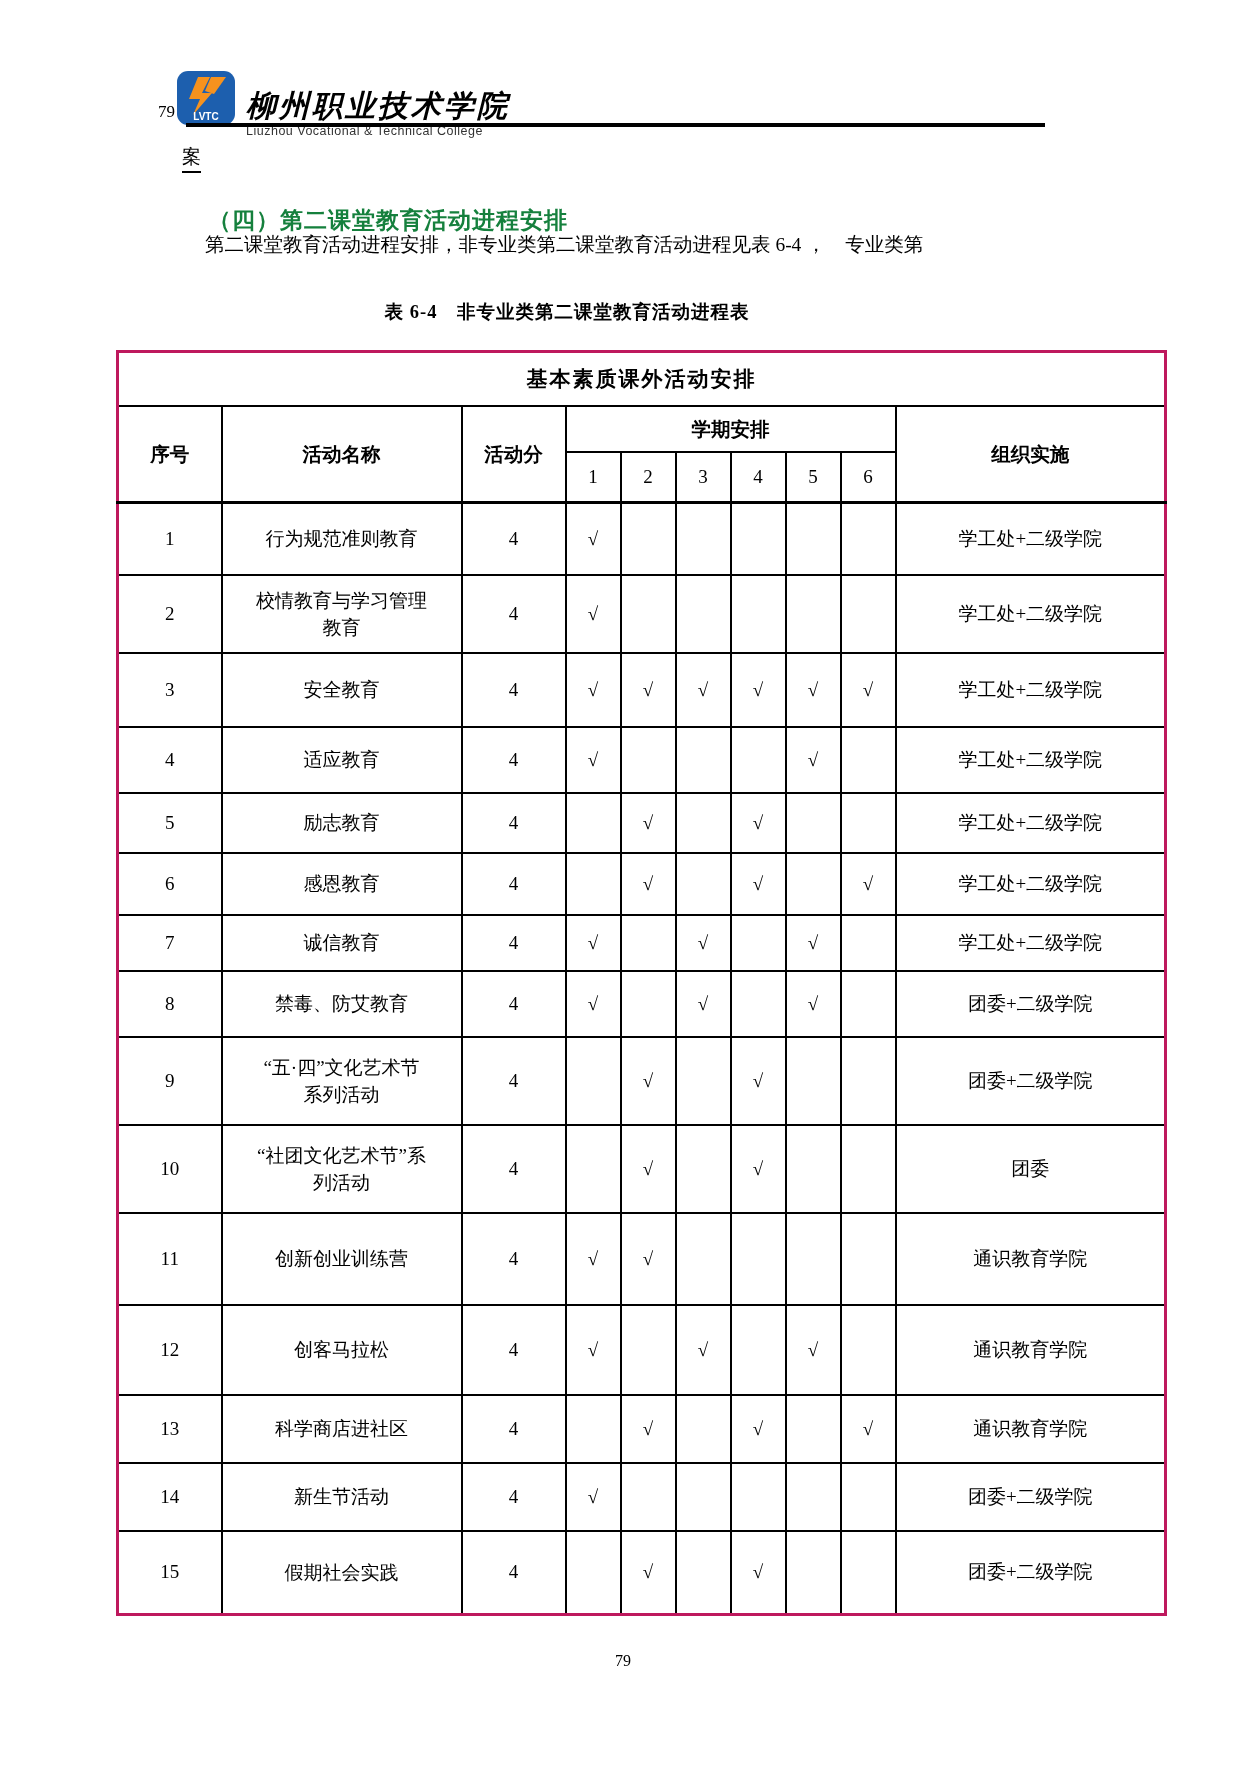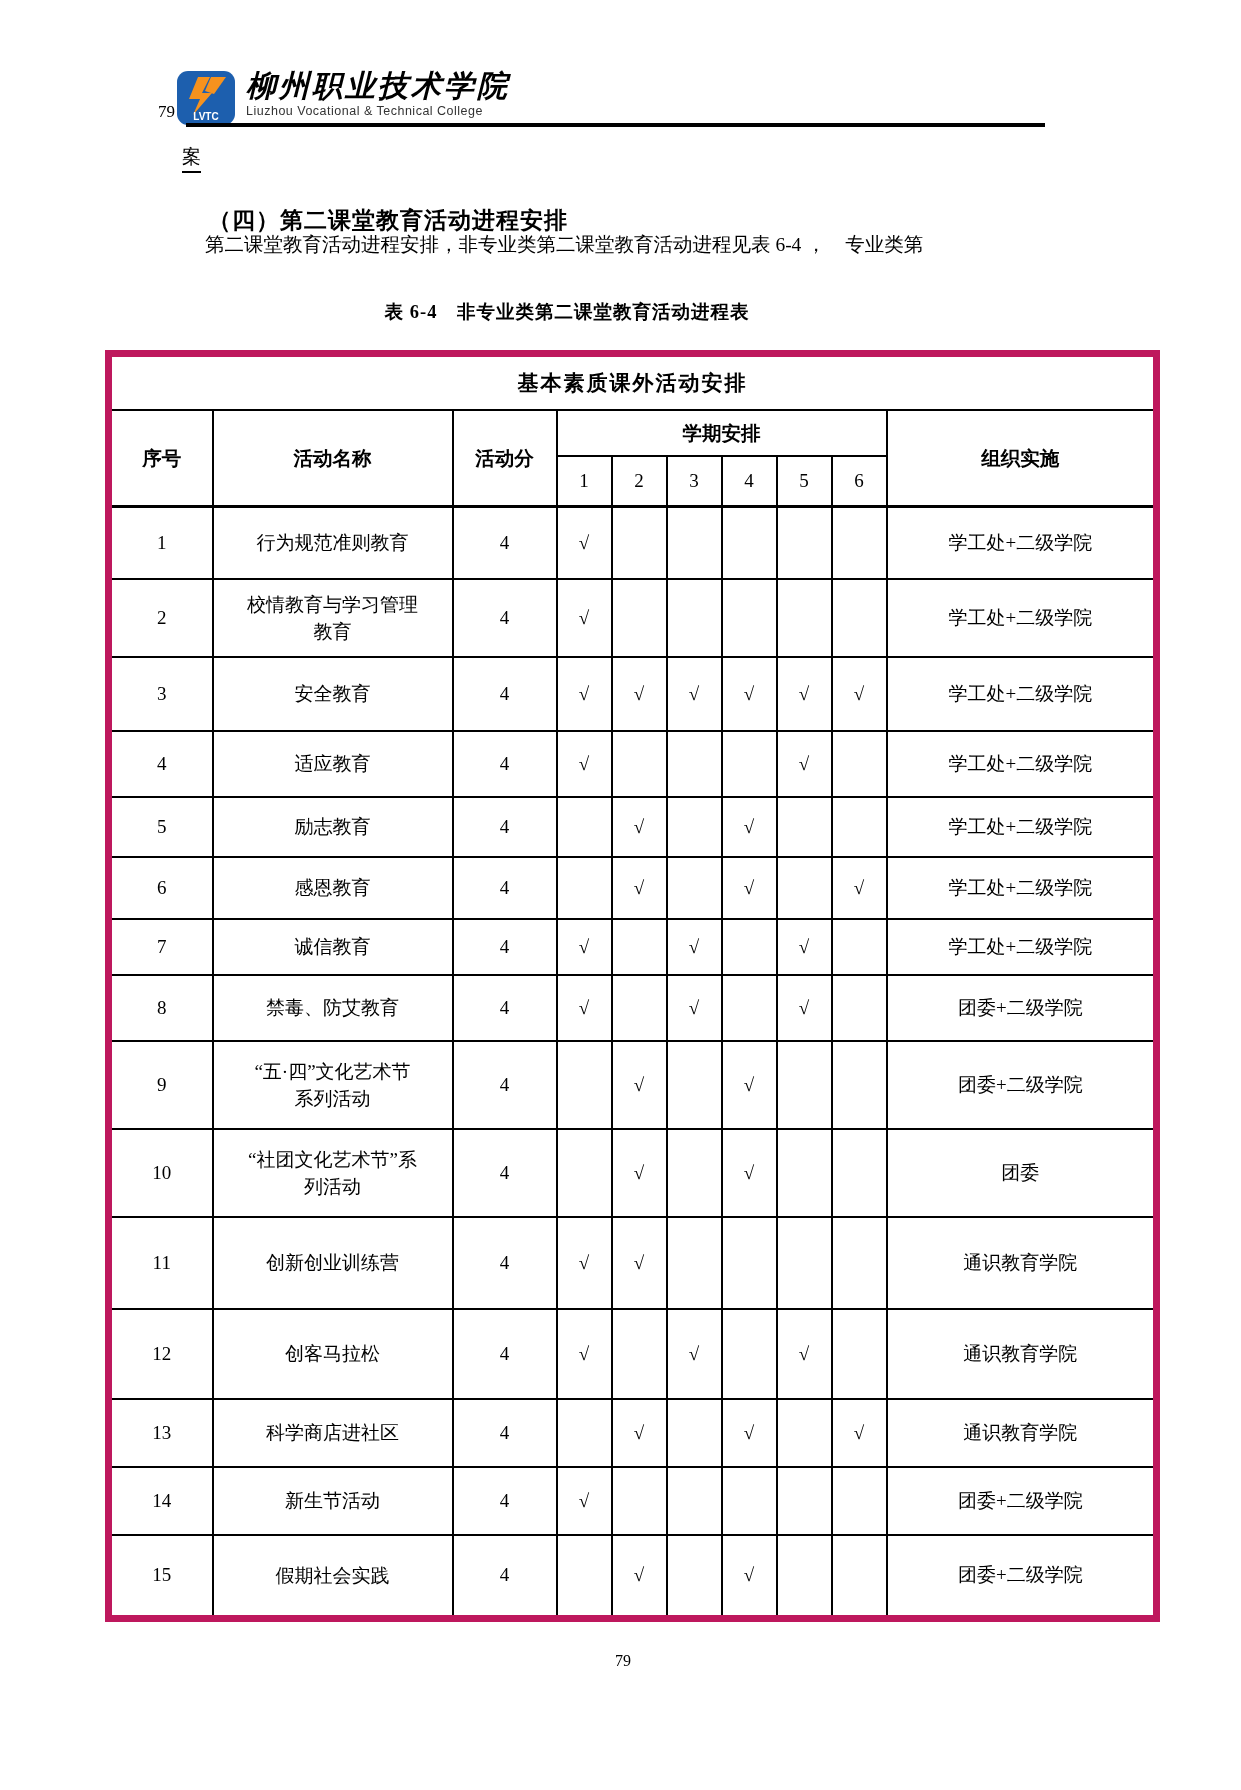--- a/index.html
+++ b/index.html
@@ -3,38 +3,38 @@
 <meta charset="utf-8">
 <style>
   html,body{margin:0;padding:0;background:#9a9a9a;}
   .page{position:relative;width:1241px;height:1790px;background:#ffffff;margin:0 auto;
         font-family:"Liberation Serif","DejaVu Serif",serif;color:#000;overflow:hidden;}
 
   
   .margin-num{position:absolute;left:158px;top:102px;font-size:17px;}
   .logo-block{position:absolute;left:176px;top:70px;display:flex;align-items:flex-start;}
   .logo-text{margin-left:10px;}
-  .college-cn{font-size:30px;font-weight:bold;letter-spacing:3px;font-style:italic;line-height:32px;}
+  .college-cn{font-size:30px;font-weight:bold;letter-spacing:3px;font-style:italic;line-height:32px;margin-top:20px;}
   .college-en{font-size:12.5px;color:#333;letter-spacing:.5px;margin-top:2px;font-family:"Liberation Sans","DejaVu Sans",sans-serif;}
   .doc-title{position:absolute;top:95px;right:196px;font-size:19px;letter-spacing:1px;
              border-bottom:2px solid #000;padding-bottom:2px;}
   .header-rule{position:absolute;left:186px;top:123px;width:859px;height:4px;background:#000;}
   .doc-title-wrap{position:absolute;left:182px;top:144px;font-size:19px;
                   border-bottom:2px solid #000;padding-bottom:1px;}
 
   
   .section-heading{position:absolute;left:208px;top:186px;font-size:23px;font-weight:bold;letter-spacing:1px;}
   .para{position:absolute;left:163px;top:228px;width:930px;font-size:19.5px;line-height:33px;}
   .para .l1{padding-left:42px;white-space:nowrap;}
   .table-caption{position:absolute;left:43px;top:299px;width:1048px;text-align:center;
                  font-weight:bold;font-size:18.5px;letter-spacing:1px;}
 
   
-  table.sched{position:absolute;left:105px;top:350px;width:1048px;border-collapse:collapse;
-              table-layout:fixed;border:7px solid #be185d;}
+  table.sched{position:absolute;left:116px;top:350px;width:1048px;border-collapse:collapse;
+              table-layout:fixed;border:3px solid #be185d;}
   table.sched th,table.sched td{border:2px solid #000;padding:0;text-align:center;
               vertical-align:middle;font-size:19px;font-weight:normal;}
   table.sched th{font-weight:bold;}
   tr.group-row th{height:52px;font-size:21px;letter-spacing:2px;}
   tr.head-row th{height:44px;font-size:19.5px;border-radius:18px;}
   tr.sem-nums th{height:48px;font-weight:normal;font-size:19px;border-bottom:3px solid #000;}
   tbody td{border-top:2.5px solid #000;border-bottom:2.5px solid #000;}
   tbody tr:first-child td{border-top:3px solid #000;}
   td.c-act{text-align:left;padding-left:14px;white-space:pre-line;line-height:27px;}
   td.c-org{text-align:left;padding-left:14px;}
@@ -58,21 +58,21 @@
     </svg>
     <div class="logo-text">
       <div class="college-cn">柳州职业技术学院</div>
       <div class="college-en">Liuzhou Vocational &amp; Technical College</div>
     </div>
   </div>
 
   <div class="header-rule"></div>
   <div class="doc-title-wrap">案</div>
 
-  <h2 class="section-heading" style="color: #000000;">（四）第二课堂教育活动进程安排</h2>
+  <h2 class="section-heading" style="color: #15803d;">（四）第二课堂教育活动进程安排</h2>
 
   <div class="para">
     <div class="l1">第二课堂教育活动进程安排，非专业类第二课堂教育活动进程见表 6-4 ，　专业类第</div>
   </div>
 
   <div class="table-caption">表 6-4　非专业类第二课堂教育活动进程表</div>
 
   <table class="sched">
     <colgroup>
       <col style="width:104px">

